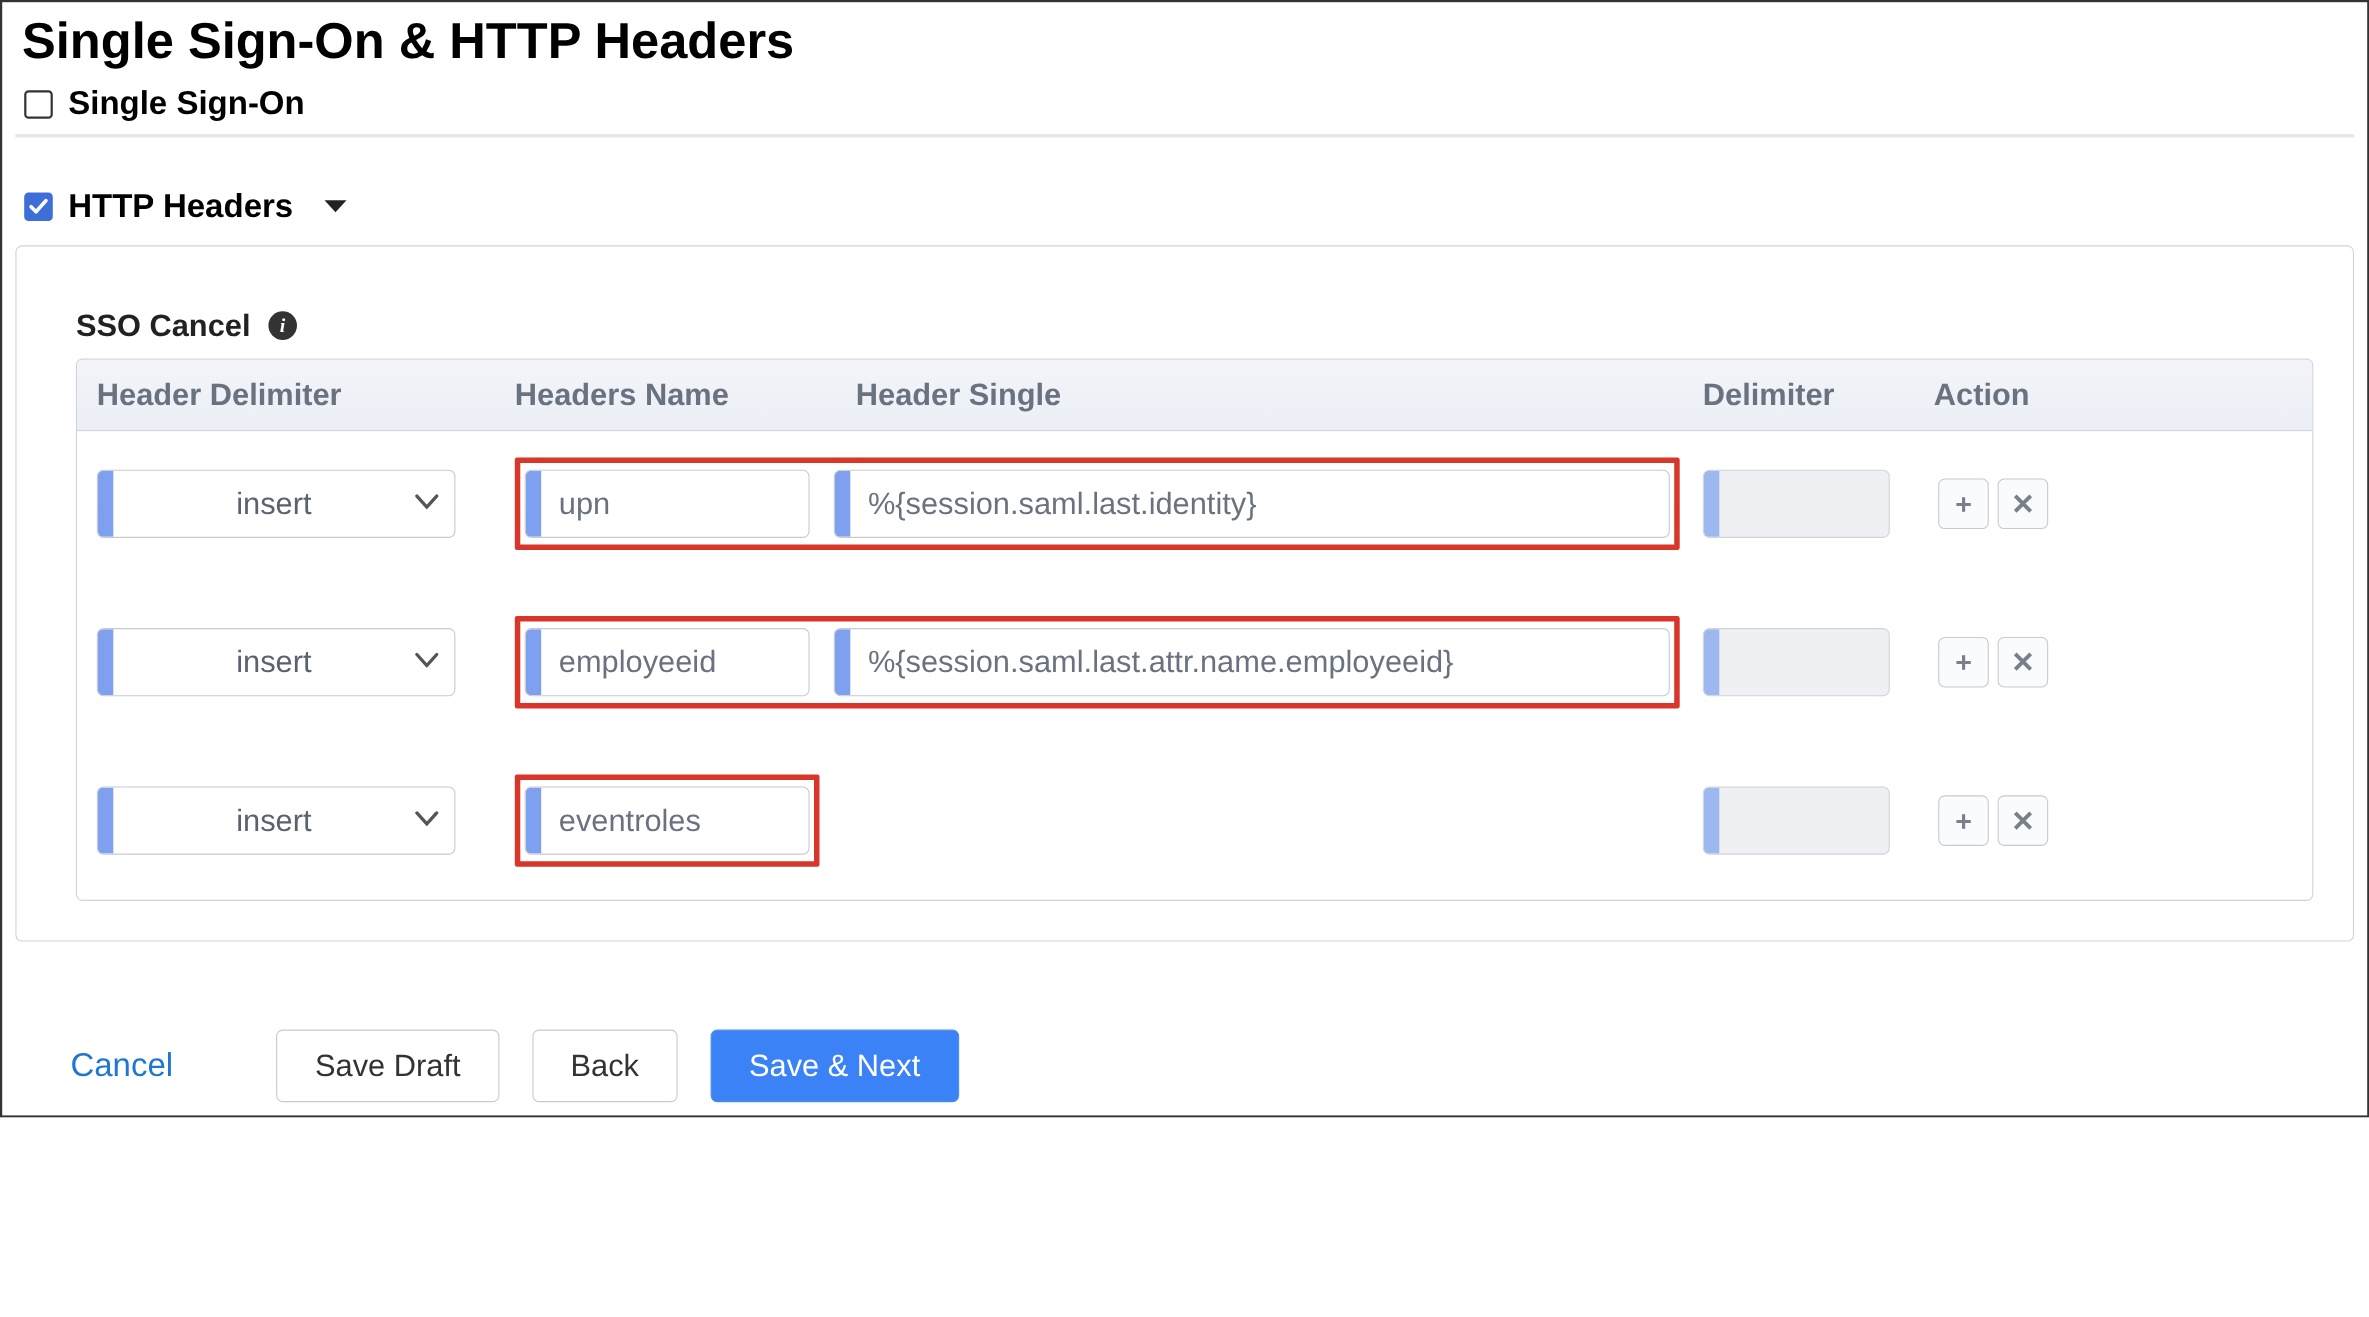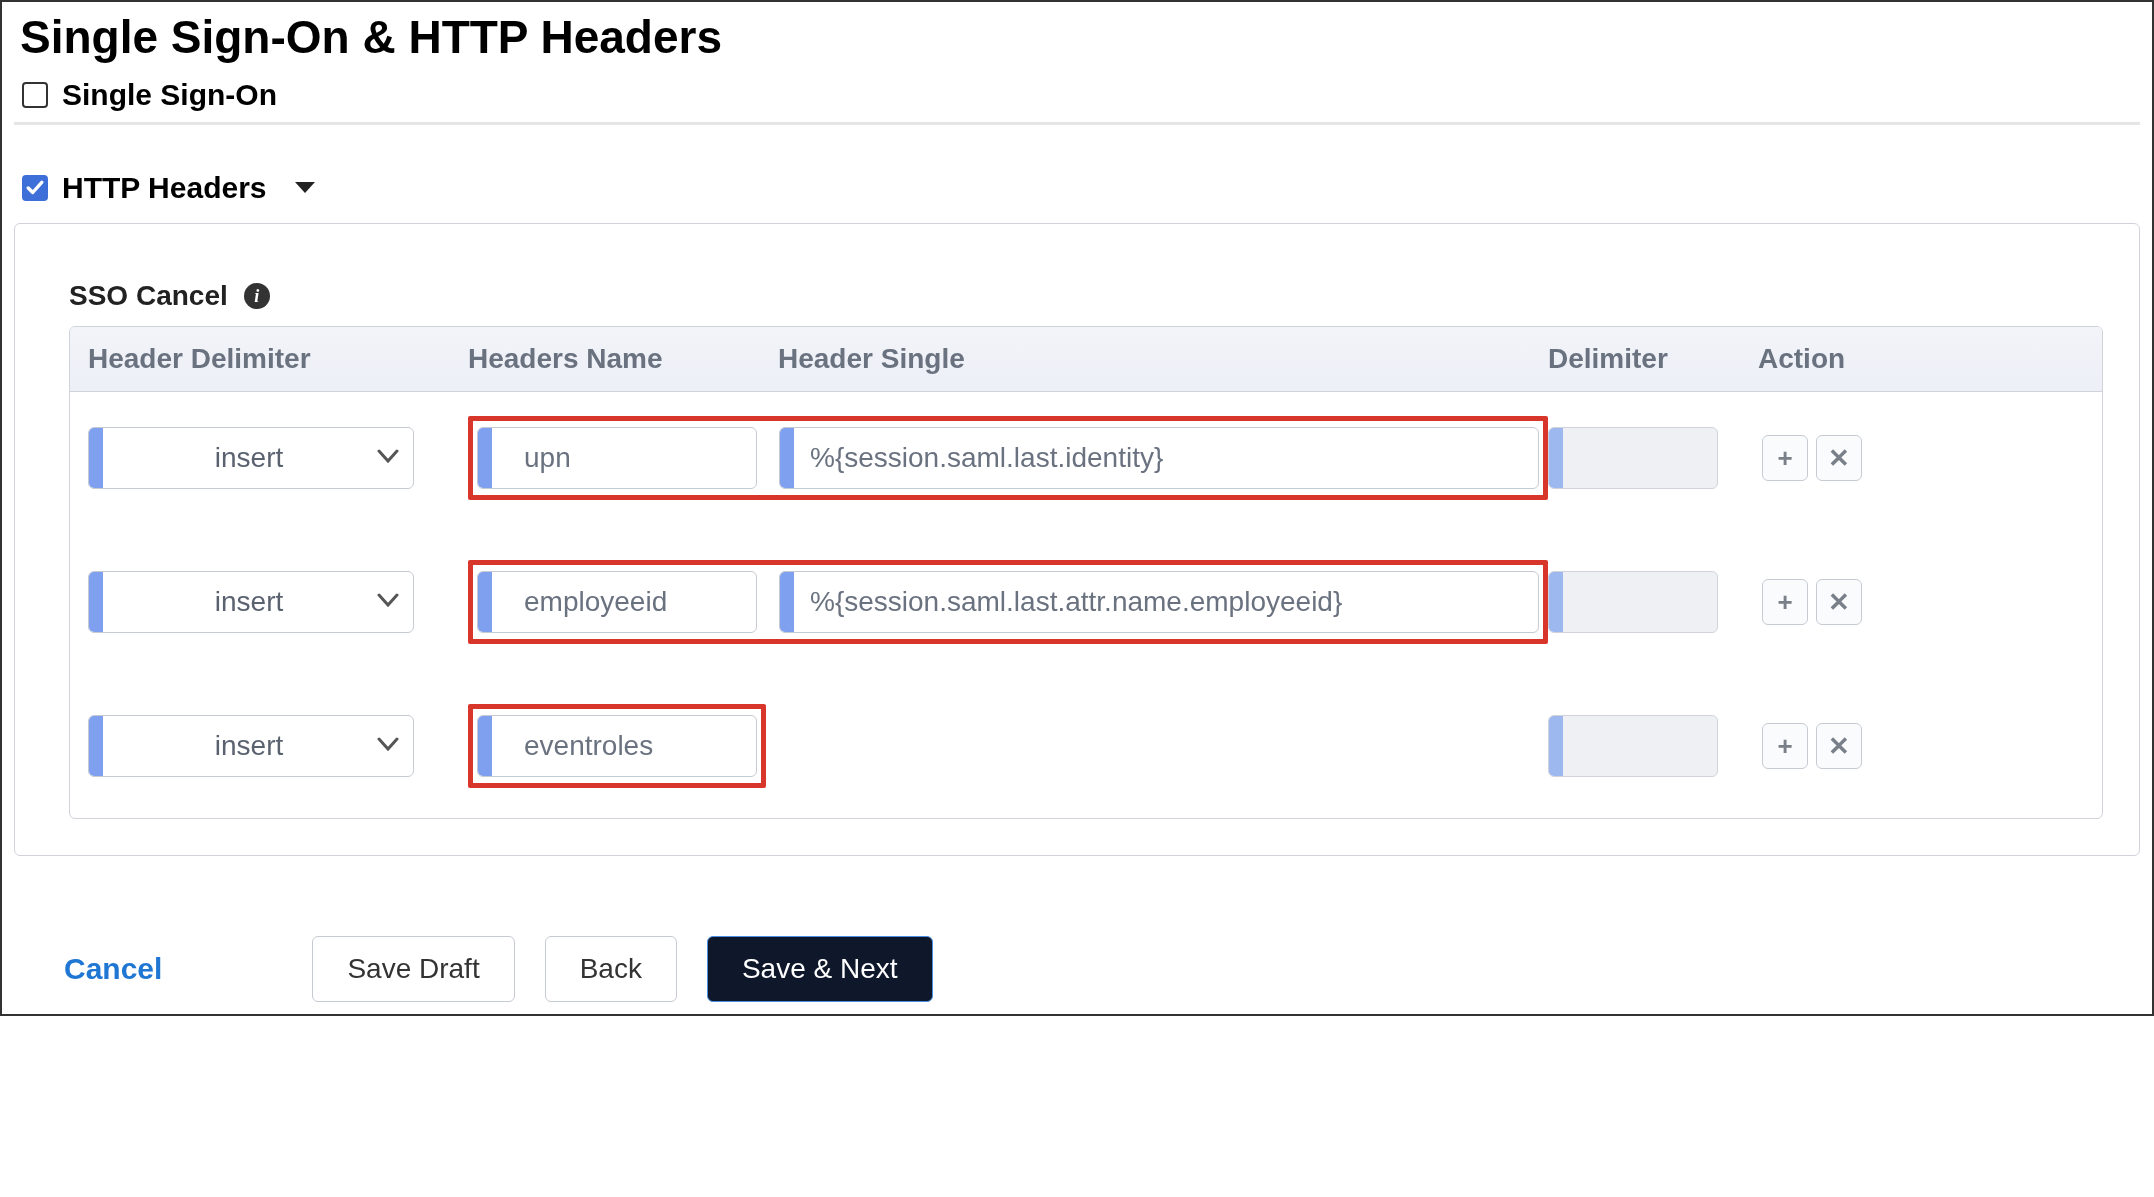--- a/index.html
+++ b/index.html
@@ -156,21 +156,21 @@
     border: none;
     outline: none;
     background: transparent;
     font-size: 28px;
     color: #6a7280;
     padding: 0 16px;
     height: 100%;
     width: 100%;
     font-family: inherit;
   }
-  .field-name  { width: 280px; gap: 16px; }
+  .field-name  { width: 259px; }
   .field-value { width: 760px; }
   .field-delim {
     width: 170px;
     background: #eef0f4;
     border-color: #d0d4da;
   }
   .field-delim .stripe { background: #9db7ef; }
   .field-delim input { background: transparent; }
   .col-op-cell { width: 380px; padding-right: 16px; }
   .col-namevalue-cell { width: 1080px; padding-right: 16px; }
@@ -191,38 +191,37 @@
   .footer {
     display: flex;
     align-items: center;
     gap: 30px;
     margin: 80px 0 0 50px;
   }
   .link {
     color: #1f76d3;
     font-size: 30px;
     cursor: pointer;
-    margin-right: 120px;
-    font-weight: bold;
+    margin-right: 64px;
   }
   .btn {
     height: 66px;
     padding: 15px 34px;
     border-radius: 6px;
     font-size: 28px;
     cursor: pointer;
     display: inline-flex;
     align-items: center;
     justify-content: center;
     border: 1px solid #c6cad1;
     background: #fff;
     color: #333;
   }
   .btn-primary {
-    background: #0f172a;
+    background: #3b82f6;
     border-color: #4a90e2;
     color: #fff;
   }
 </style>
 </head>
 <body>
 
 <div class="page">
   <h1 class="page-title">Single Sign-On &amp; HTTP Headers</h1>
 

